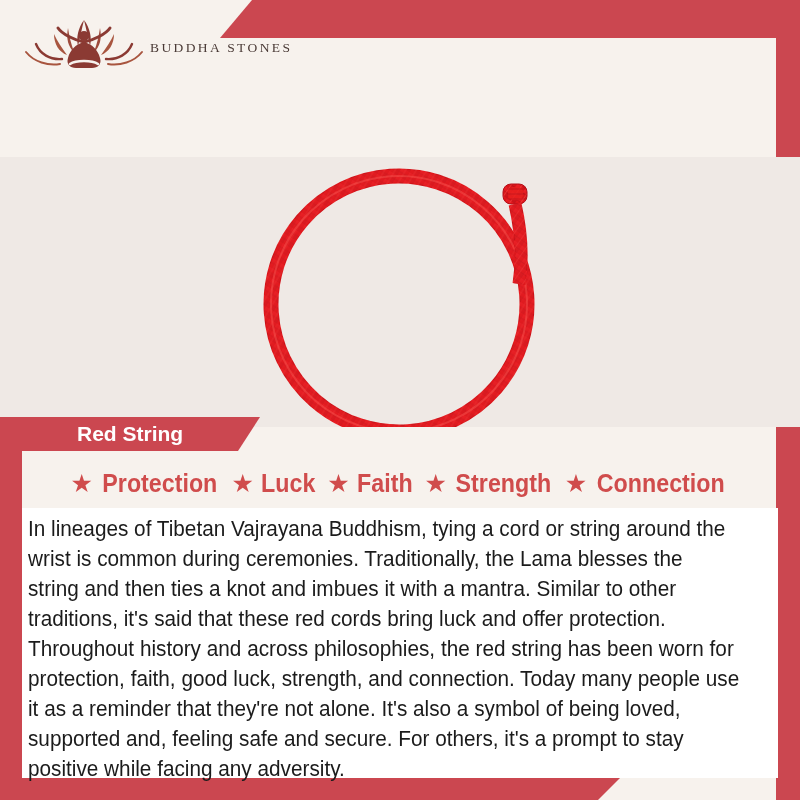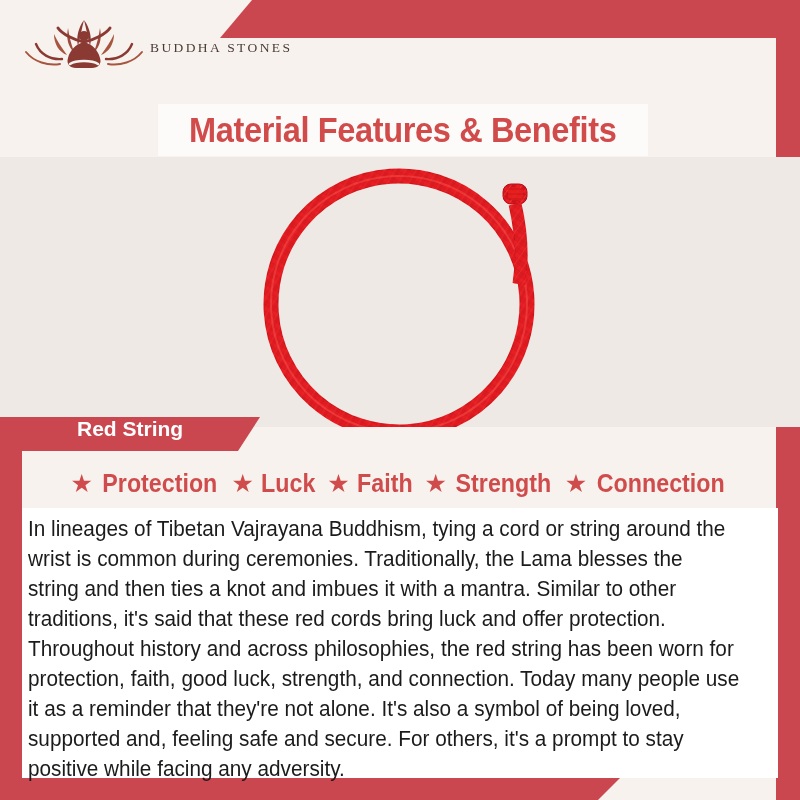--- a/index.html
+++ b/index.html
@@ -76,21 +76,21 @@
     z-index:1;
   }
   #bracelet-svg { position:absolute; left:247px; top:-5px; }
 
   
   #label-banner {
     position:absolute;
     left:22px; top:417px; width:238px; height:34px;
     background:#CB4750;
     clip-path: polygon(0 0, 100% 0, calc(100% - 22px) 100%, 0 100%);
-    display:flex; 
+    display:flex; align-items:center;
     z-index:6;
   }
   #label-text {
     color:#FFFFFF;
     font-size:21px;
     font-weight:bold;
     margin-left:55px;
     letter-spacing:0px;
   }
   #label-strip {
@@ -161,23 +161,20 @@
         <circle cx="66" cy="22" r="5" fill="#8B3A33" stroke="none"></circle>
         <path d="M66 28 C58 30, 52 36, 50 44 C48 50, 52 54, 58 54 L74 54 C80 54, 84 50, 82 44 C80 36, 74 30, 66 28 Z" fill="#8B3A33" stroke="none"></path>
         <path d="M66 28 C56 26, 44 20, 40 14" stroke="#8B3A33" stroke-width="3" fill="none"></path>
         <path d="M66 28 C76 26, 88 20, 92 14" stroke="#8B3A33" stroke-width="3" fill="none"></path>
         <path d="M52 50 C58 46, 74 46, 80 50" stroke="#F7F2ED" stroke-width="2.6" fill="none"></path>
       </g>
     </svg>
     <div id="logo-wordmark">BUDDHA STONES</div>
   </div>
 
-  <div id="title-banner">
-    <div id="title-text">Material Features &amp; Benefits</div>
-  </div>
 
   <div id="image-panel">
     <svg id="bracelet-svg" width="330" height="290" viewBox="0 0 330 290">
       <defs>
         <linearGradient id="cordGrad" x1="0" y1="0" x2="1" y2="1">
           <stop offset="0%" stop-color="#F0232A"></stop>
           <stop offset="50%" stop-color="#DE1519"></stop>
           <stop offset="100%" stop-color="#C2121A"></stop>
         </linearGradient>
         <pattern id="braid" width="9" height="9" patternUnits="userSpaceOnUse" patternTransform="rotate(35)">

